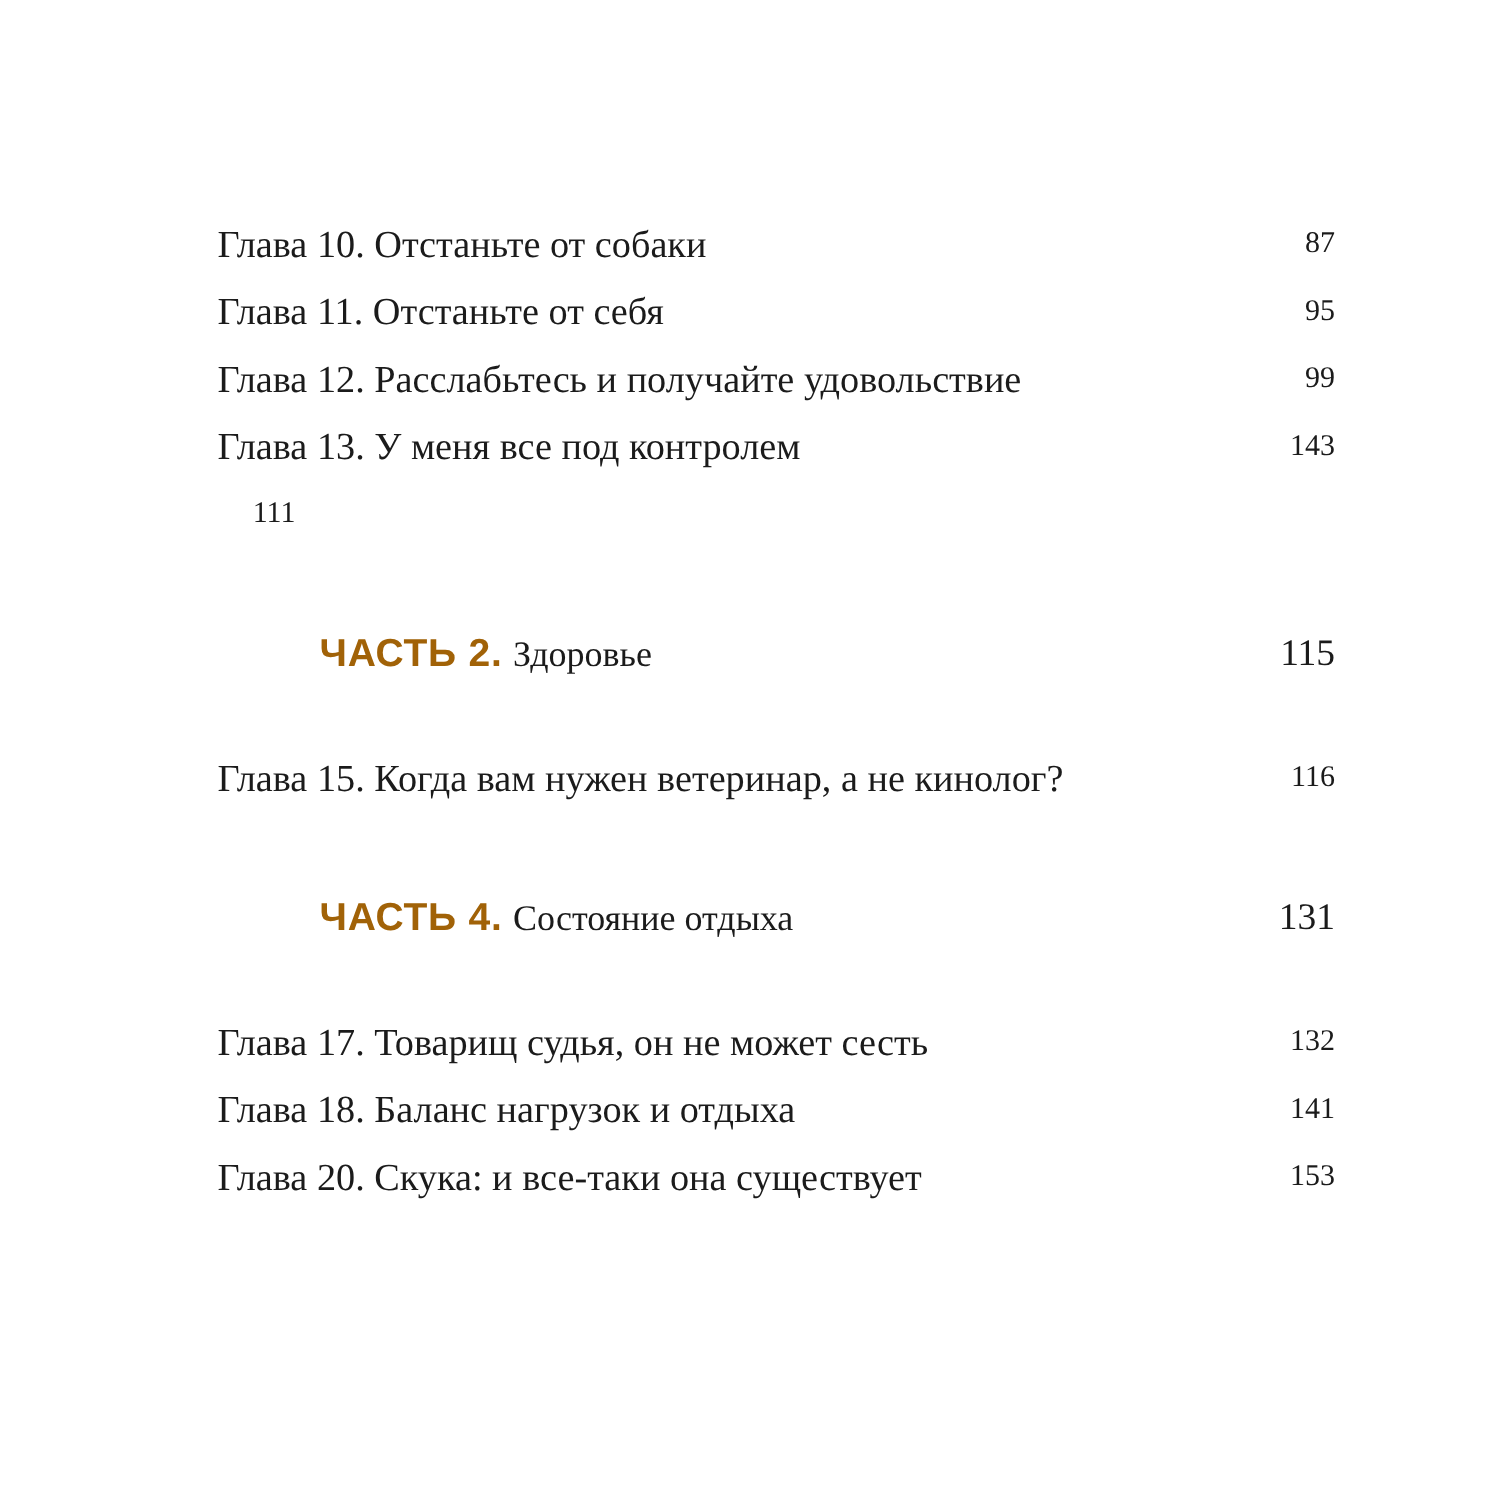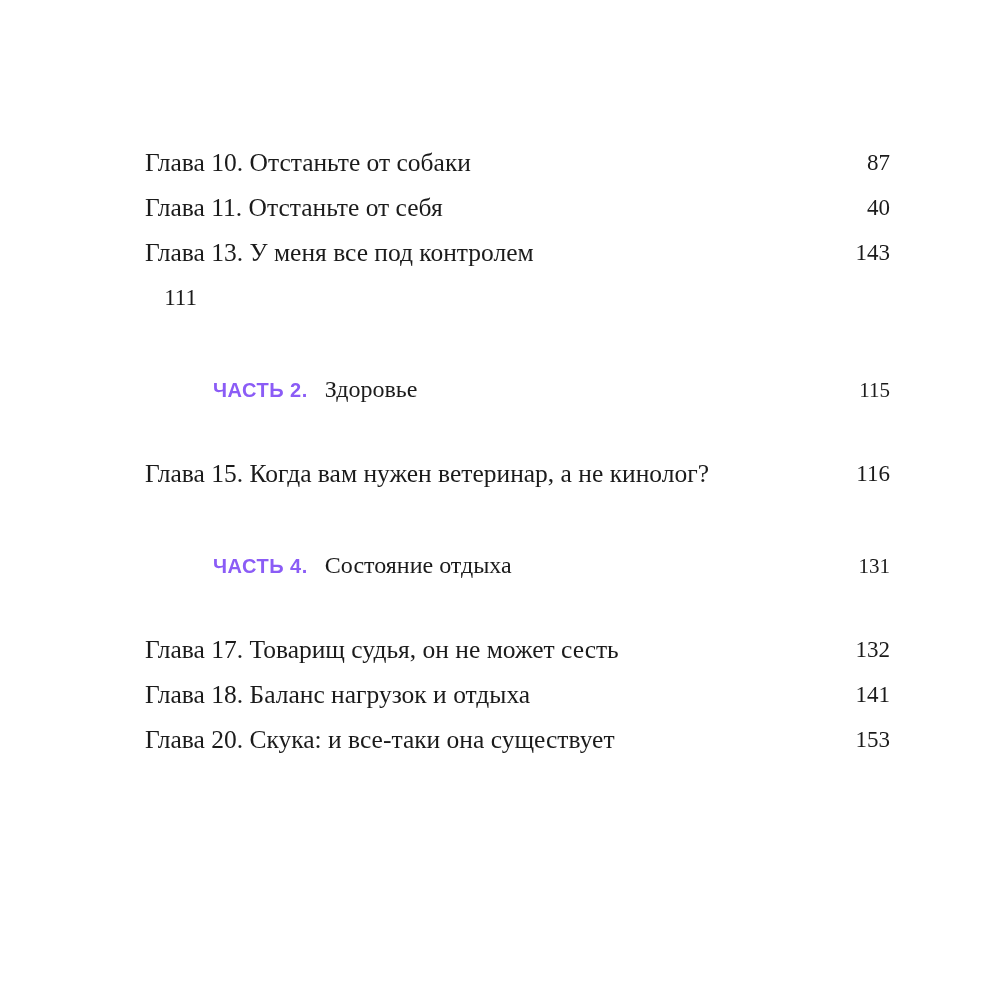--- a/index.html
+++ b/index.html
@@ -20,80 +20,84 @@
     height: 1000px;
     background: #ffffff;
     box-sizing: border-box;
     padding: 140px 110px 0 145px;
   }
   .toc {
     width: 745px;
   }
   .toc-row {
     display: flex;
-    align-items: flex-end;
+    align-items: flex-start;
     justify-content: space-between;
     height: 45px;
   }
   .toc-row .label {
     font-family: "Liberation Serif", serif;
     font-size: 25.5px;
     line-height: 45px;
     color: #1b1b1b;
     white-space: nowrap;
   }
   .toc-row .page-num {
     font-family: "Liberation Serif", serif;
-    font-size: 23px;
+    font-size: 20px;
     line-height: 45px;
     color: #1b1b1b;
     text-align: right;
     min-width: 52px;
   }
   
   .toc-row.part {
     height: 45px;
     padding-left: 68px;
   }
   .toc-row.part .label {
     display: inline-flex;
     align-items: baseline;
   }
   .toc-row.part .part-title {
     font-family: "Liberation Sans", sans-serif;
     font-weight: bold;
-    font-size: 20px;
+    font-size: 26px;
     letter-spacing: 0.5px;
-    color: #8b5cf6;
+    color: #a16207;
   }
   .toc-row.part .part-name {
     font-family: "Liberation Serif", serif;
     font-size: 24px;
     color: #1b1b1b;
-    margin-left: 17px;
+    margin-left: 7px;
   }
   .toc-row.part .page-num {
-    font-size: 21px;
+    font-size: 25px;
   }
   .gap-lg { height: 48px; }
   .gap-md { height: 38px; }
 </style>
 </head>
 <body>
 
 <div class="page">
   <div class="toc">
 
     <div class="toc-row">
       <span class="label">Глава 10. Отстаньте от собаки</span>
       <span class="page-num">87</span>
     </div>
     <div class="toc-row">
       <span class="label">Глава 11. Отстаньте от себя</span>
-      <span class="page-num">40</span>
+      <span class="page-num">95</span>
+    </div>
+    <div class="toc-row">
+      <span class="label">Глава 12. Расслабьтесь и получайте удовольствие</span>
+      <span class="page-num">99</span>
     </div>
     <div class="toc-row">
       <span class="label">Глава 13. У меня все под контролем</span>
       <span class="page-num">143</span>
     </div>
     <div class="toc-row">
       <span class="page-num">111</span>
     </div>
 
     <div class="gap-lg"></div>

